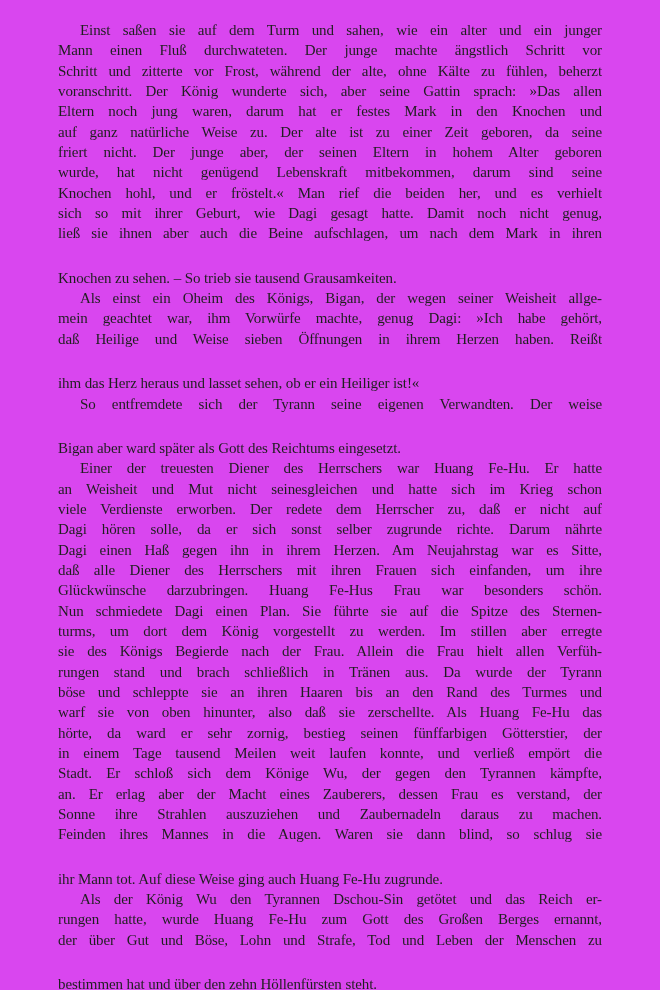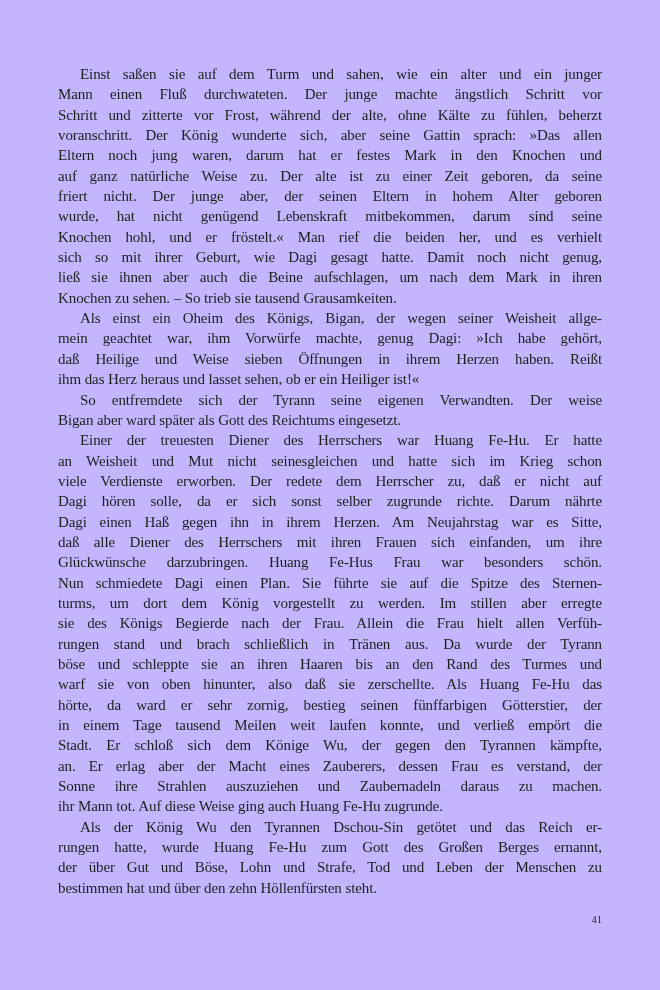--- a/index.html
+++ b/index.html
@@ -11,23 +11,23 @@
     width: 660px;
     height: 990px;
     overflow: hidden;
     font-family: "Liberation Serif", "DejaVu Serif", serif;
     color: #1f1f1f;
   }
   .book-page {
     position: relative;
     width: 660px;
     height: 990px;
-    background: #c4b5fd;
+    background: #d946ef;
     box-sizing: border-box;
-    padding: 64px 58px 0 58px;
+    padding: 20px 58px 0 58px;
   }
   .text-block {
     width: 544px;
   }
   .paragraph {
     margin: 0;
     padding: 0;
   }
   .line {
     font-size: 15px;
@@ -37,20 +37,21 @@
     letter-spacing: -0.1px;
     white-space: normal;
     overflow: hidden;
     height: 20.35px;
   }
   .line.first {
     text-indent: 22px;
   }
   .line.last {
     text-align-last: left;
+    margin-top: 24px;
   }
   .page-number {
     width: 544px;
     margin-top: 15px;
     text-align: right;
     font-size: 10.5px;
     line-height: 14px;
     color: #2a2a2a;
   }
 </style>
@@ -95,20 +96,21 @@
         <div class="line">turms, um dort dem König vorgestellt zu werden. Im stillen aber erregte</div>
         <div class="line">sie des Königs Begierde nach der Frau. Allein die Frau hielt allen Verfüh-</div>
         <div class="line">rungen stand und brach schließlich in Tränen aus. Da wurde der Tyrann</div>
         <div class="line">böse und schleppte sie an ihren Haaren bis an den Rand des Turmes und</div>
         <div class="line">warf sie von oben hinunter, also daß sie zerschellte. Als Huang Fe-Hu das</div>
         <div class="line">hörte, da ward er sehr zornig, bestieg seinen fünffarbigen Götterstier, der</div>
         <div class="line">in einem Tage tausend Meilen weit laufen konnte, und verließ empört die</div>
         <div class="line">Stadt. Er schloß sich dem Könige Wu, der gegen den Tyrannen kämpfte,</div>
         <div class="line">an. Er erlag aber der Macht eines Zauberers, dessen Frau es verstand, der</div>
         <div class="line">Sonne ihre Strahlen auszuziehen und Zaubernadeln daraus zu machen.</div>
+        <div class="line">Feinden ihres Mannes in die Augen. Waren sie dann blind, so schlug sie</div>
         <div class="line last">ihr Mann tot. Auf diese Weise ging auch Huang Fe-Hu zugrunde.</div>
       </div>
       <div class="paragraph">
         <div class="line first">Als der König Wu den Tyrannen Dschou-Sin getötet und das Reich er-</div>
         <div class="line">rungen hatte, wurde Huang Fe-Hu zum Gott des Großen Berges ernannt,</div>
         <div class="line">der über Gut und Böse, Lohn und Strafe, Tod und Leben der Menschen zu</div>
         <div class="line last">bestimmen hat und über den zehn Höllenfürsten steht.</div>
       </div>
     </div>
   <div class="page-number">41</div>

